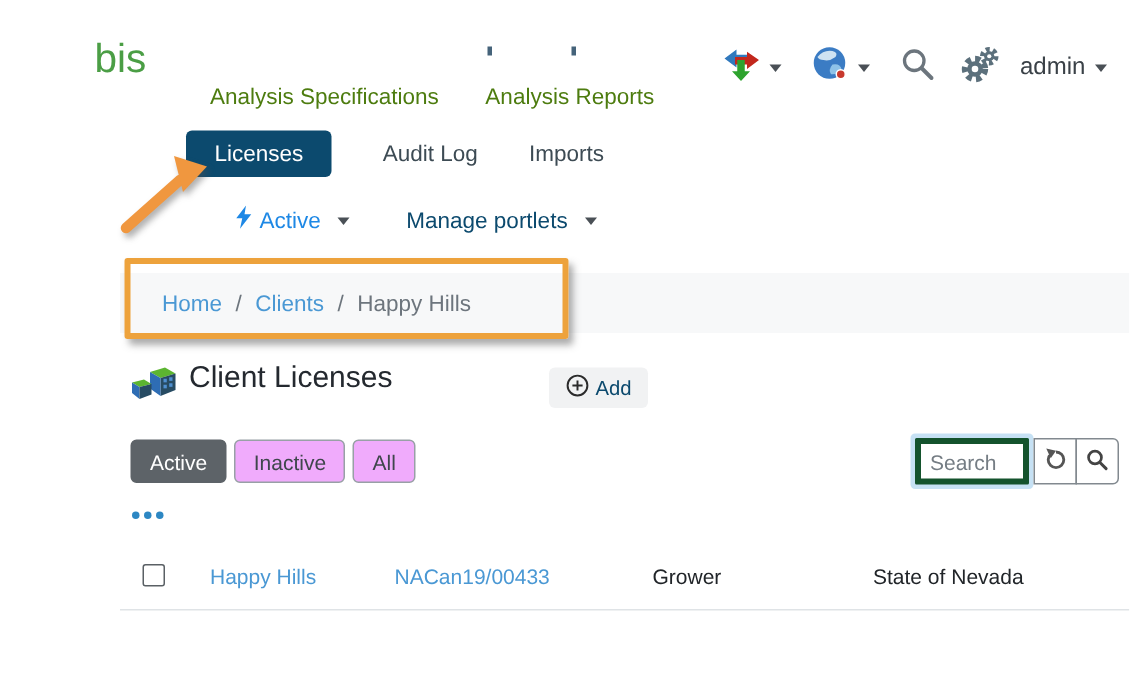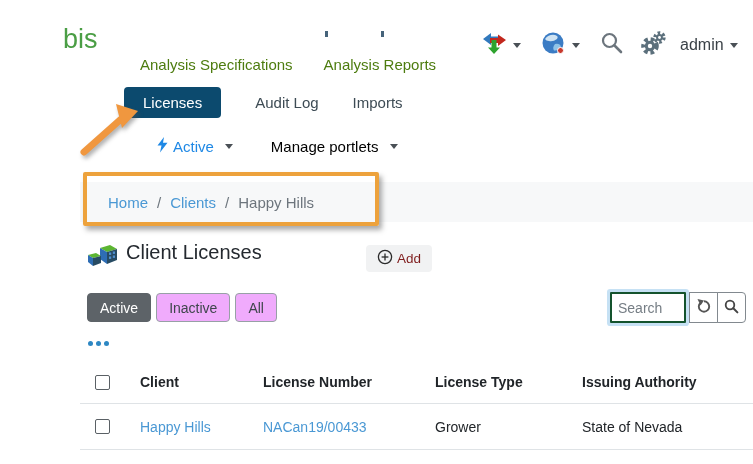--- a/index.html
+++ b/index.html
@@ -21,44 +21,44 @@
   
   .nav-row { position:absolute; left:140px; top:56px; display:flex; gap:31px; font-size:15px; color:#4d7c0f; }
   .nav-row span { cursor:pointer; }
 
   .tabs-row { position:absolute; left:124px; top:87px; display:flex; align-items:center; font-size:15px; color:#3d4b54; }
   .tab-active { background:#0c4a6e; color:#fff; border-radius:4px; padding:7px 19px; }
   .tab { padding:7px 0; margin-left:34px; cursor:pointer; }
 
   .portlet-row { position:absolute; left:157px; top:137px; display:flex; align-items:center; gap:38px; font-size:15px; }
   .state-filter { display:flex; align-items:center; gap:5px; color:#1e88e5; cursor:pointer; }
-  .manage-portlets { display:flex; align-items:center; gap:6px; color:#000000; cursor:pointer; }
+  .manage-portlets { display:flex; align-items:center; gap:6px; color:#0c4a6e; cursor:pointer; }
 
   
   .annot-arrow { position:absolute; left:80px; top:100px; filter:drop-shadow(2px 3px 2px rgba(80,80,80,.45)); }
   .annot-box { position:absolute; left:83px; top:172px; width:296px; height:54px; border:4px solid #eda23c; border-radius:2px; box-shadow:3px 4px 5px rgba(90,90,90,.5); pointer-events:none; }
 
   
   .breadcrumb-bar { position:absolute; left:80px; top:182px; width:673px; height:40px; background:#f7f8f9; display:flex; align-items:center; }
   .breadcrumb { margin-left:28px; font-size:15px; color:#6d757d; display:flex; gap:9px; align-items:center; }
   .breadcrumb a { color:#4a98d4; text-decoration:none; cursor:pointer; }
 
   
   .title-icon { position:absolute; left:86px; top:243px; }
   .page-title { position:absolute; left:126px; top:241px; font-size:20px; font-weight:400; color:#24292f; }
-  .add-btn { position:absolute; left:366px; top:245px; height:27px; background:#f1f2f3; border:none; border-radius:4px; display:flex; align-items:center; gap:4px; padding:0 11px; font-size:13.5px; color:#7f1d1d; font-family:inherit; cursor:pointer; }
+  .add-btn { position:absolute; left:366px; top:245px; height:27px; background:#f1f2f3; border:none; border-radius:4px; display:flex; align-items:center; gap:4px; padding:0 11px; font-size:13.5px; color:#0c4a6e; font-family:inherit; cursor:pointer; }
 
   
   .filter-row { position:absolute; left:87px; top:293px; display:flex; gap:5px; }
   .fbtn { height:29px; padding:0 12px; border-radius:4px; font-size:14px; font-family:inherit; cursor:pointer; background:#f0abfc; border:1px solid #98a0a6; color:#3f464c; }
   .fbtn.selected { background:#5d6368; border-color:#5d6368; color:#fff; }
 
   
   .search-group { position:absolute; left:610px; top:292px; display:flex; align-items:stretch; height:31px; }
-  .search-input { width:76px; border:2px solid #14532d; box-shadow:0 0 0 3px rgba(128,189,230,.45); padding:0 6px; font-size:14px; color:#495057; font-family:inherit; outline:none; border-radius:1px; }
+  .search-input { width:76px; border:4px solid #14532d; box-shadow:0 0 0 3px rgba(128,189,230,.45); padding:0 6px; font-size:14px; color:#495057; font-family:inherit; outline:none; border-radius:1px; }
   .search-input::placeholder { color:#757d84; }
   .sg-btn { width:29px; background:#fff; border:1px solid #82898f; display:flex; align-items:center; justify-content:center; cursor:pointer; margin-left:-1px; }
   .sg-btn.first { margin-left:3px; border-radius:0; }
   .sg-btn.last { border-radius:0 4px 4px 0; }
 
   
   .more-dots { position:absolute; left:88px; top:341px; display:flex; gap:3px; cursor:pointer; }
   .more-dots i { width:5px; height:5px; border-radius:50%; background:#2d87c3; }
 
   
@@ -233,29 +233,20 @@
     </button>
   </div>
 
   <div class="more-dots">
     <i></i>
       <i></i>
       <i></i>
   </div>
 
   <div class="table">
-    <div class="trow thead">
-      <span class="col-check">
-        <input type="checkbox" style="">
-      </span>
-      <span class="col-client">Client</span>
-      <span class="col-license">License Number</span>
-      <span class="col-type">License Type</span>
-      <span class="col-auth">Issuing Authority</span>
-    </div>
     <div class="trow tbody-row">
       <span class="col-check">
         <input type="checkbox" style="">
       </span>
       <span class="col-client"><a>Happy Hills</a></span>
       <span class="col-license"><a>NACan19/00433</a></span>
       <span class="col-type">Grower</span>
       <span class="col-auth">State of Nevada</span>
     </div>
   </div>

